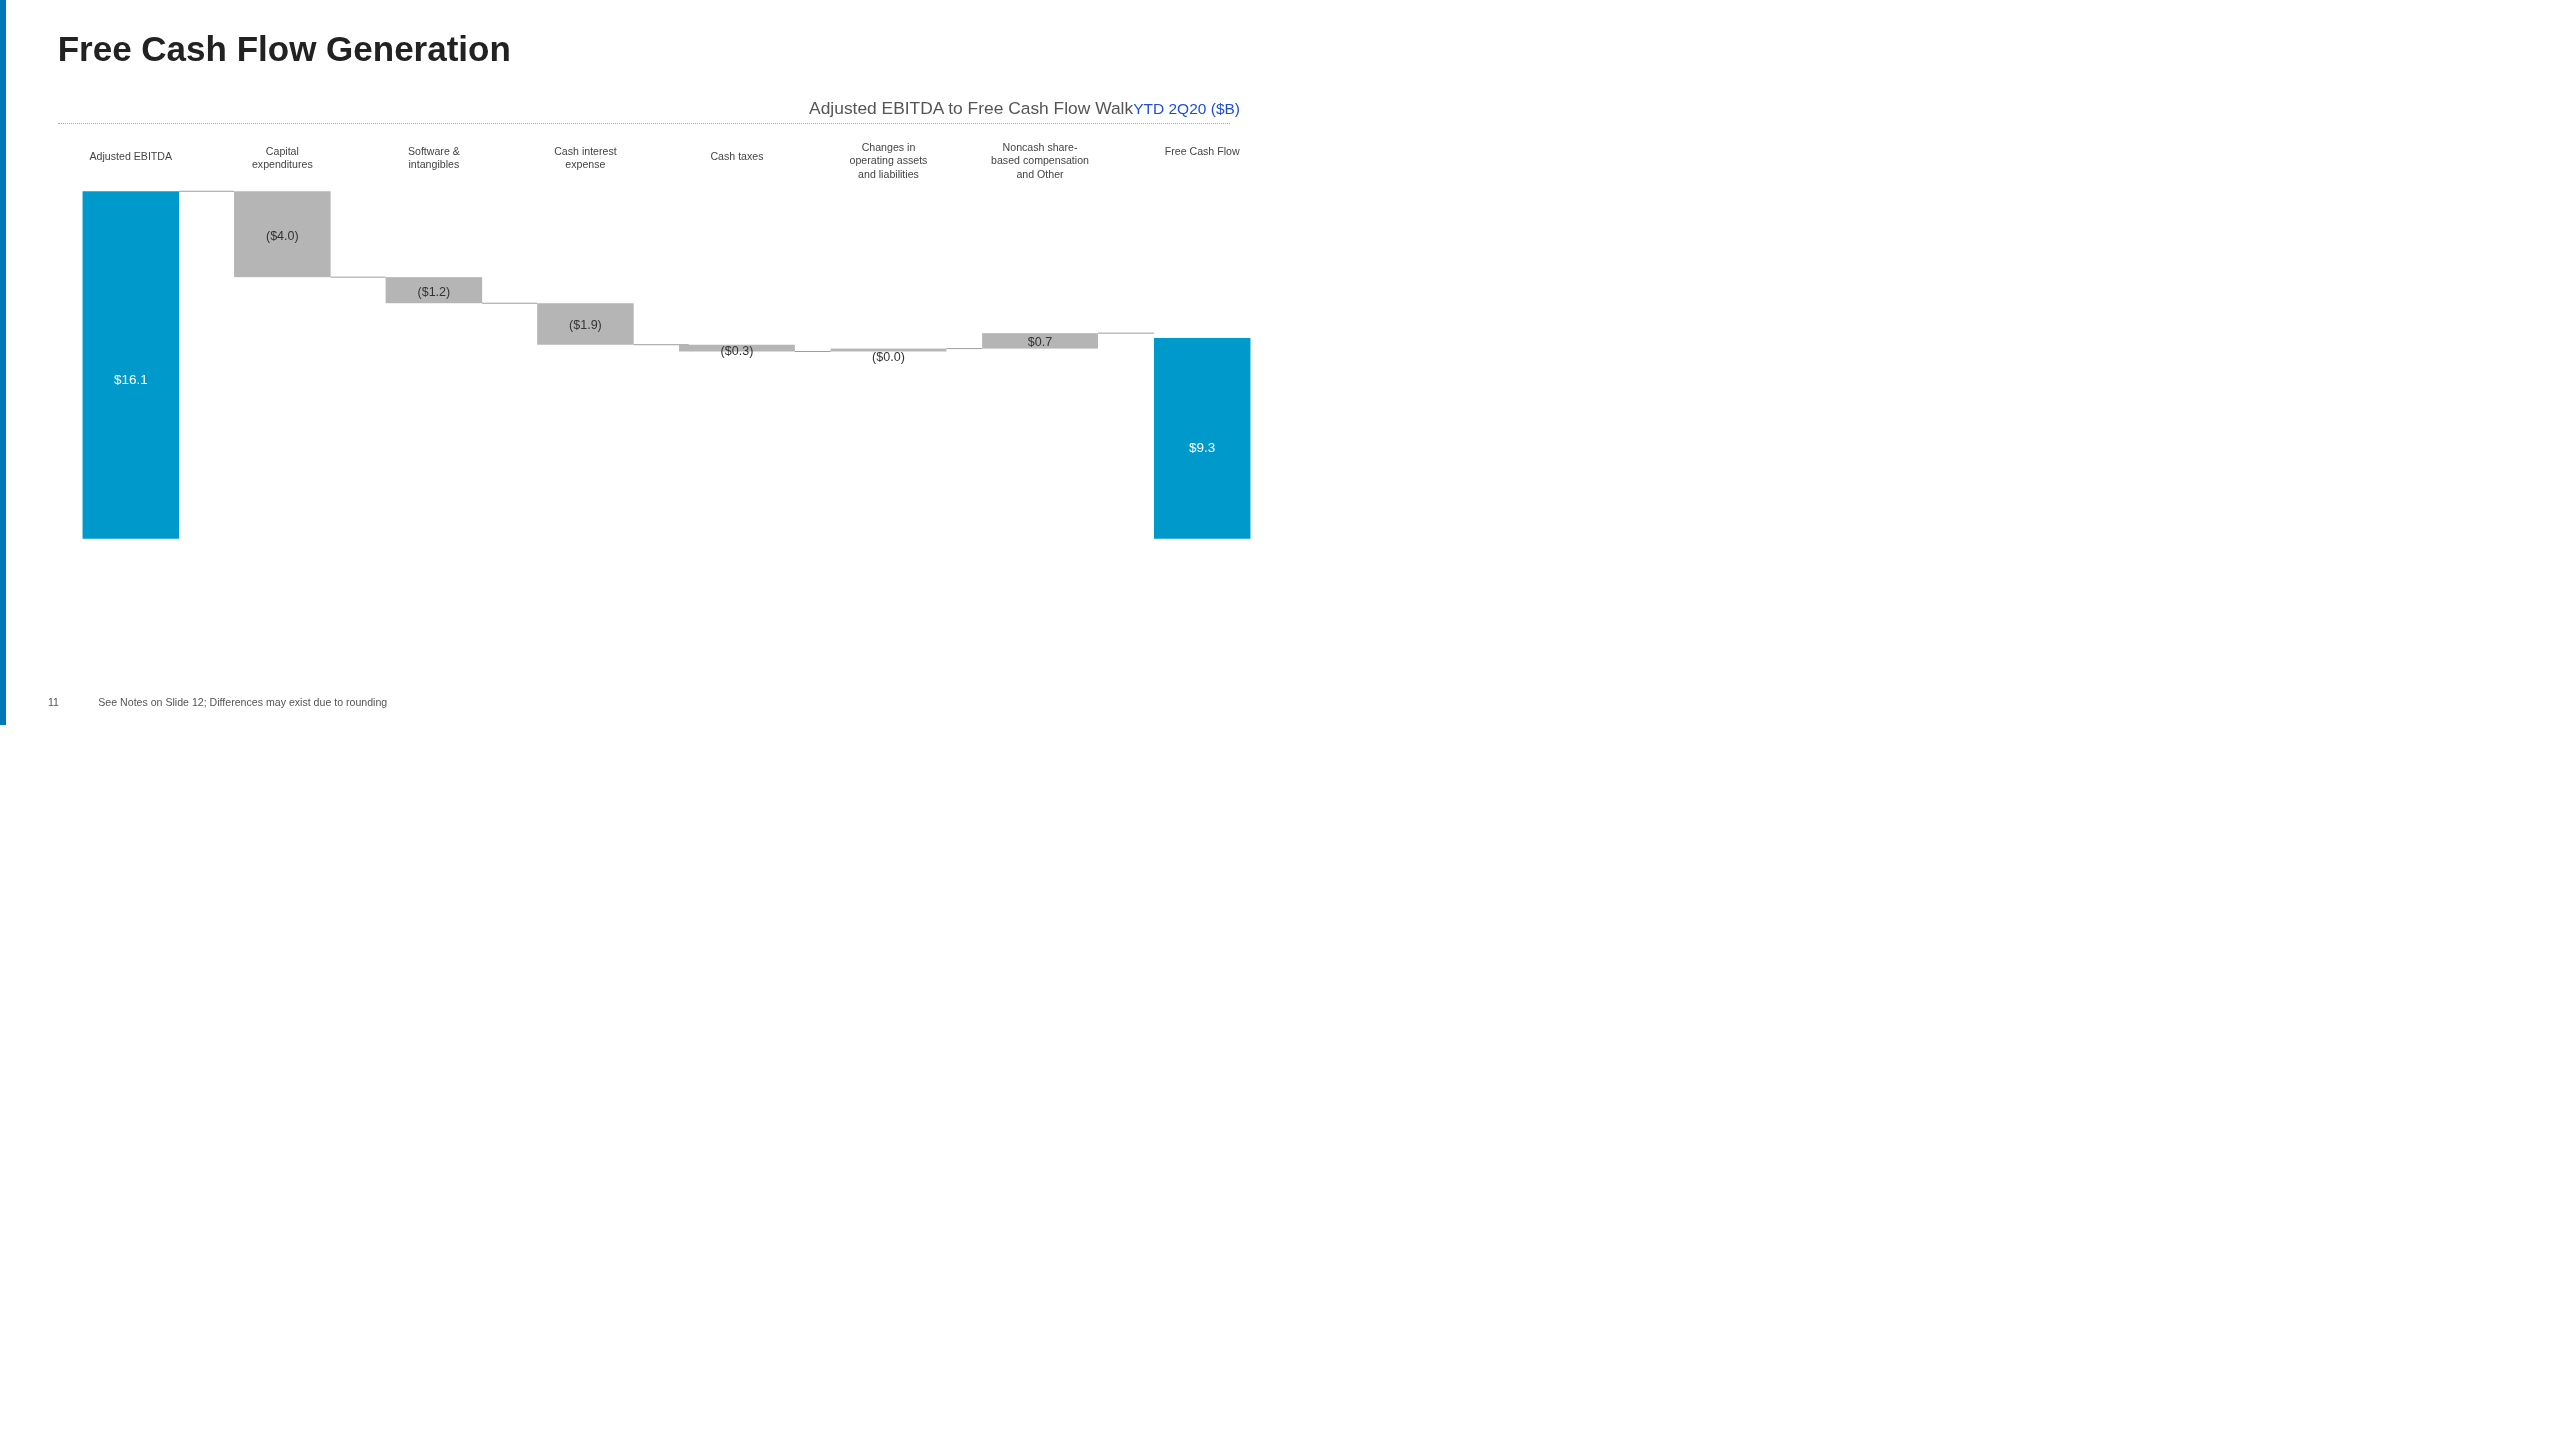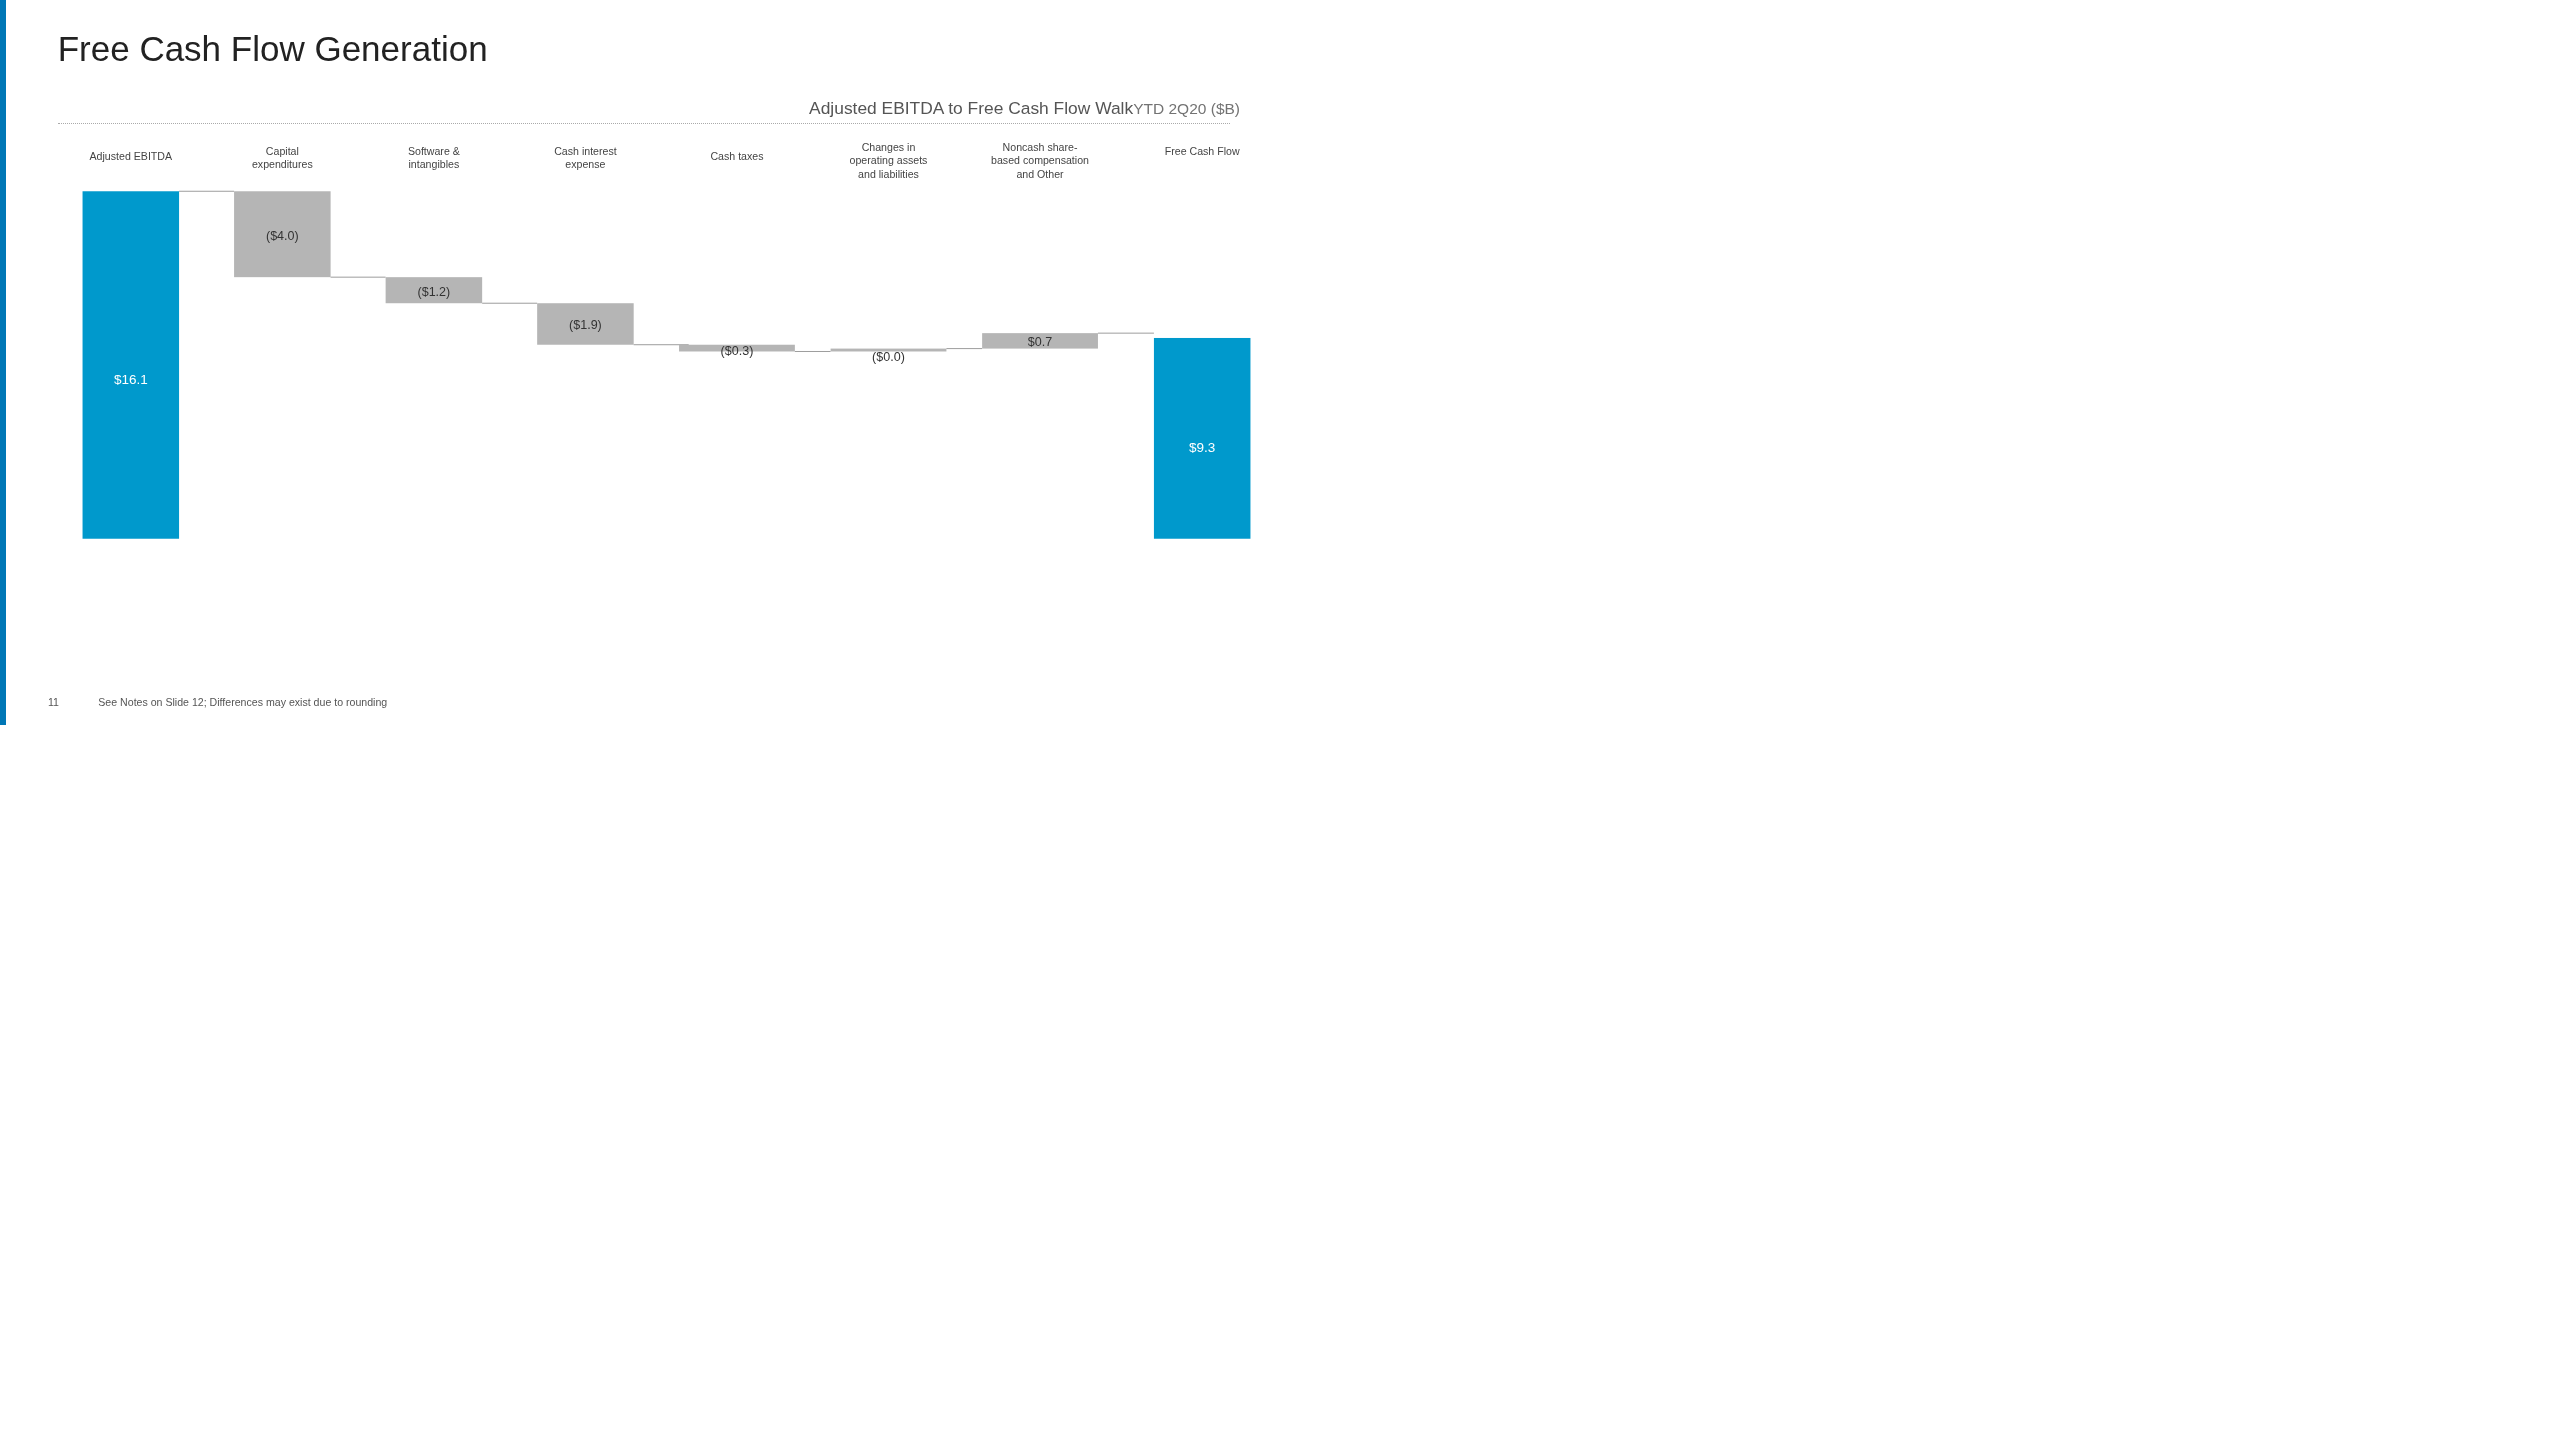--- a/index.html
+++ b/index.html
@@ -20,40 +20,40 @@
     .blue-bar {
       position: absolute;
       left: 0;
       top: 0;
       width: 5.8px;
       height: 100%;
       background: #0077b6;
     }
     .page-title {
       font-size: 35px;
-      font-weight: 400;
+      font-weight: 700;
       color: #222;
       margin-bottom: 29px;
       margin-left: 9.7px;
     }
     .section-header {
       display: flex;
       justify-content: flex-end;
       align-items: baseline;
       margin-left: 9.7px;
       margin-bottom: 3.9px;
     }
     .section-title {
       font-size: 17.4px;
       color: #555;
       font-weight: 400;
     }
     .section-subtitle {
       font-size: 15.5px;
-      color: #737373;
+      color: #1d4ed8;
       font-weight: 400;
     }
     .divider {
       border: none;
       border-top: 1.9px dotted #aaa;
       margin: 0 9.7px 19.3px 9.7px;
     }
     .chart-area {
       position: relative;
       margin-left: 9.7px;

